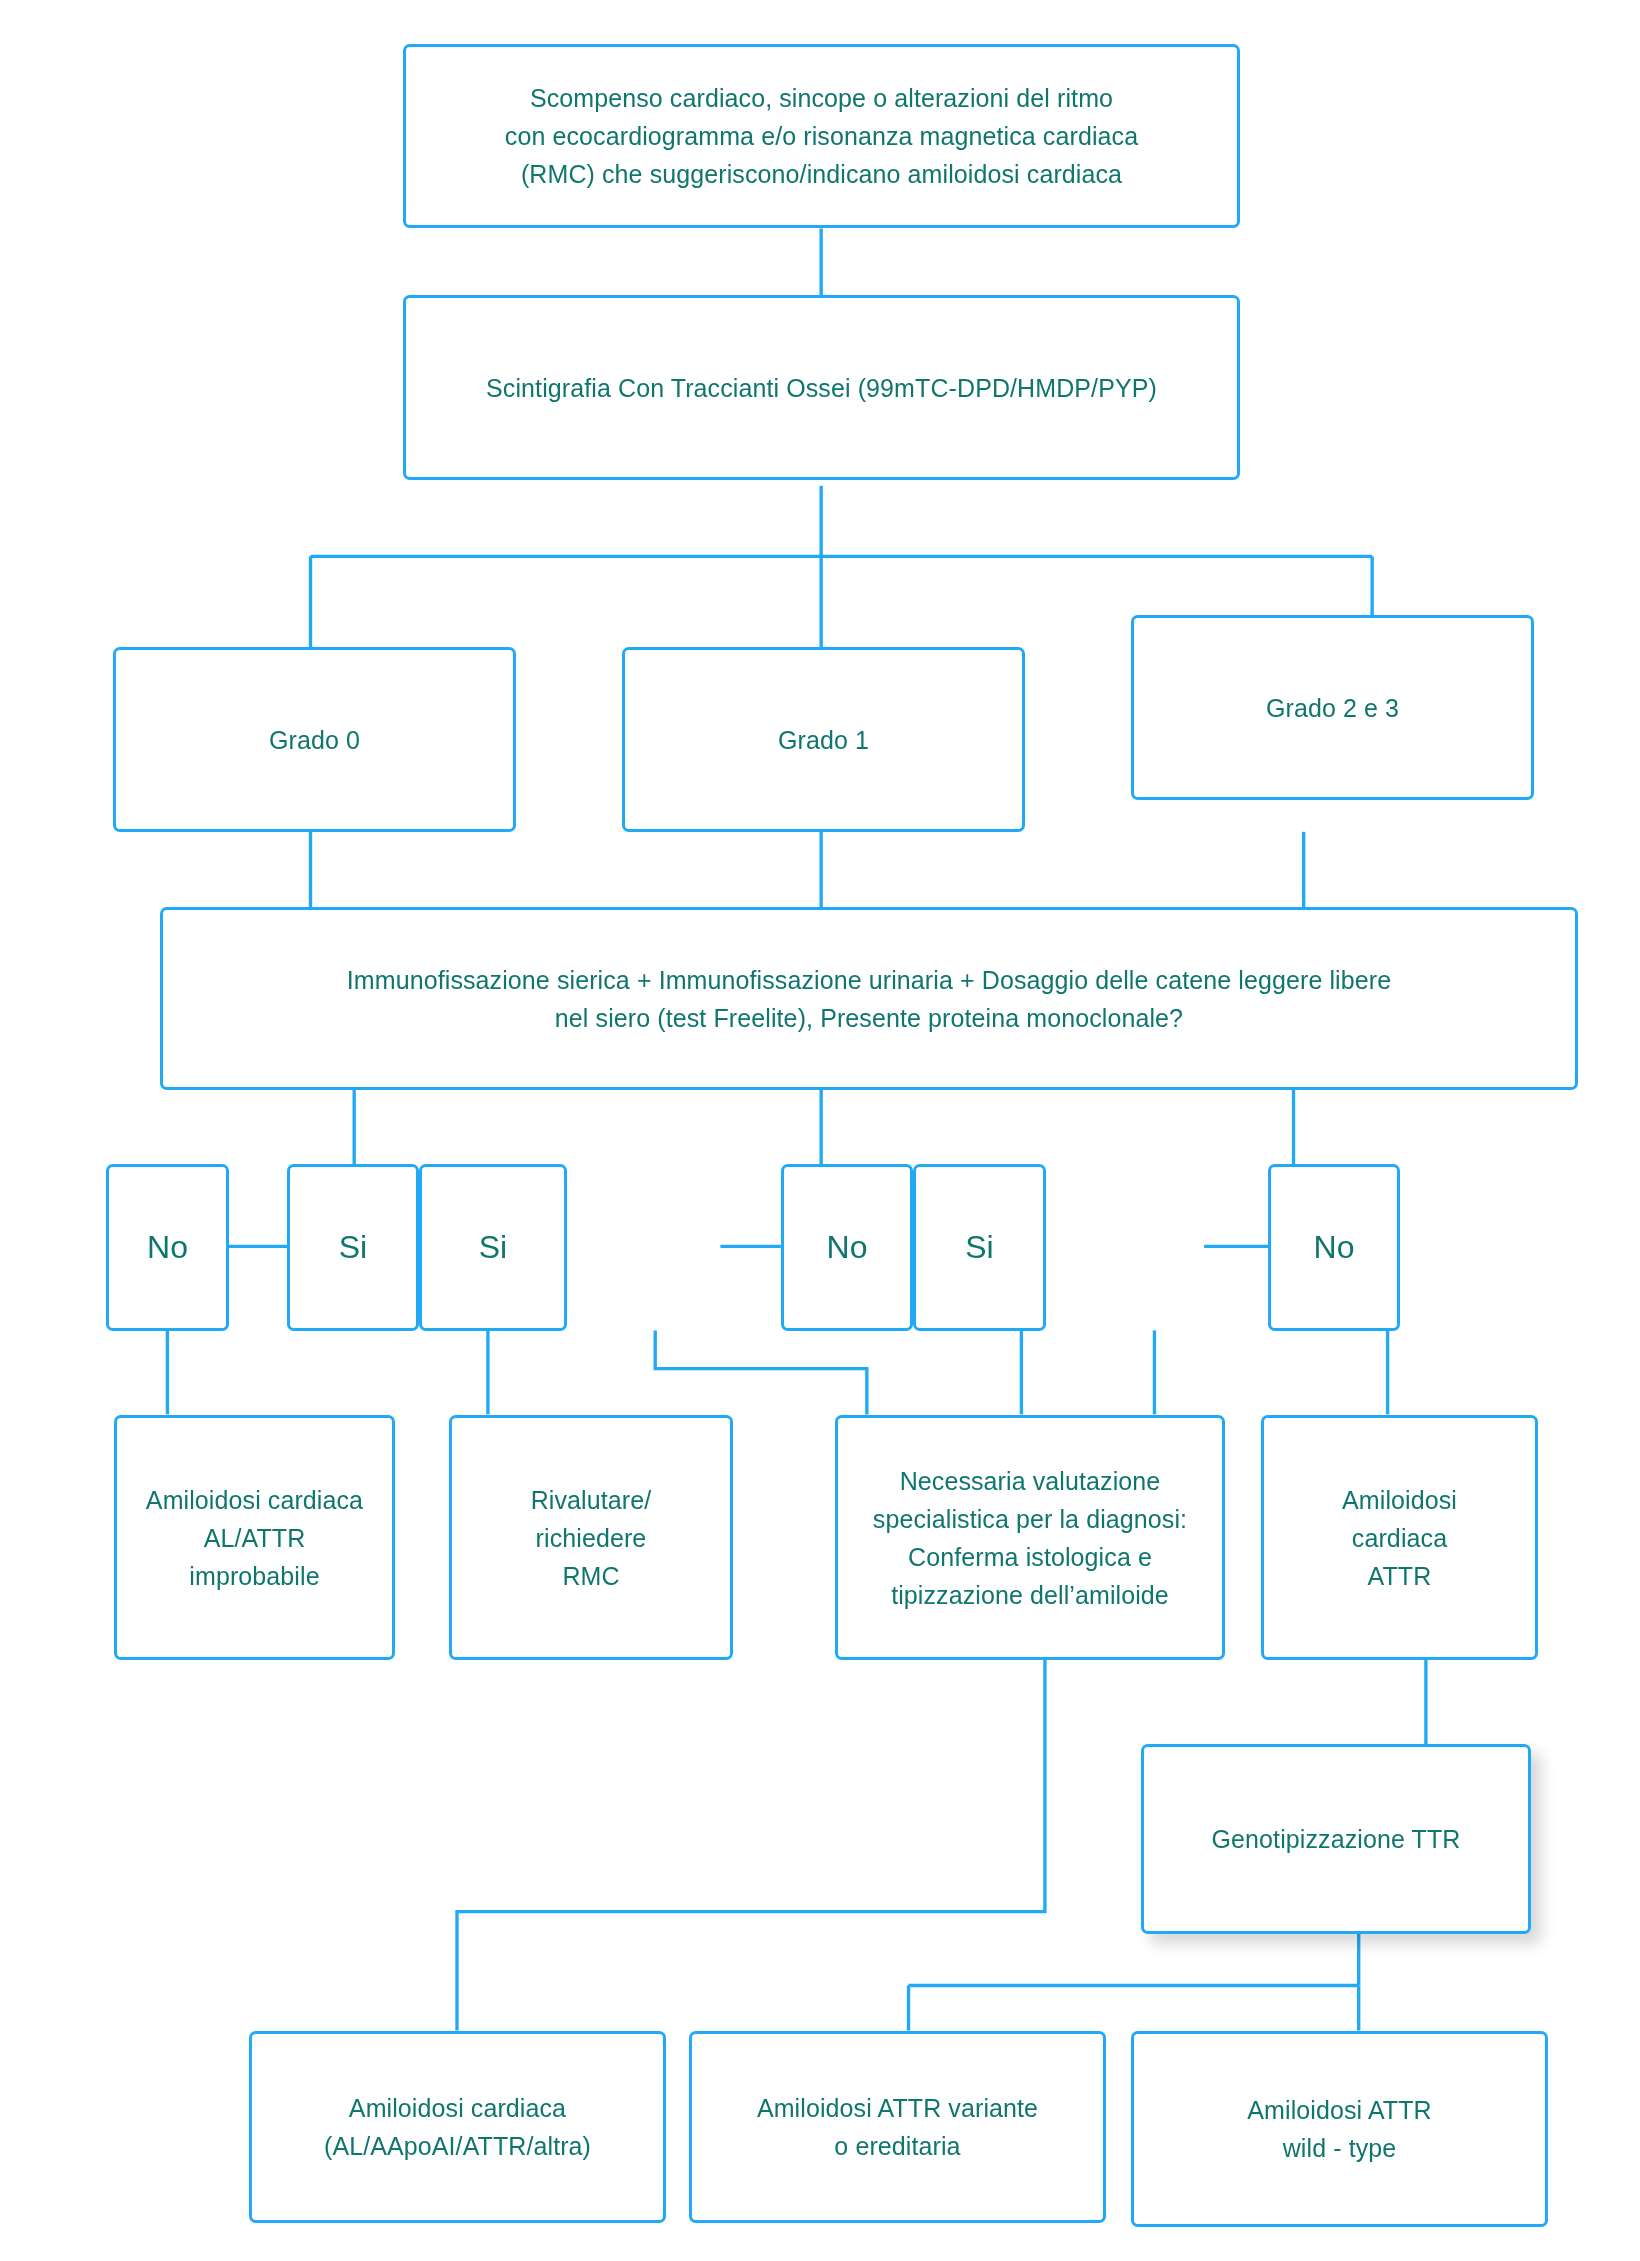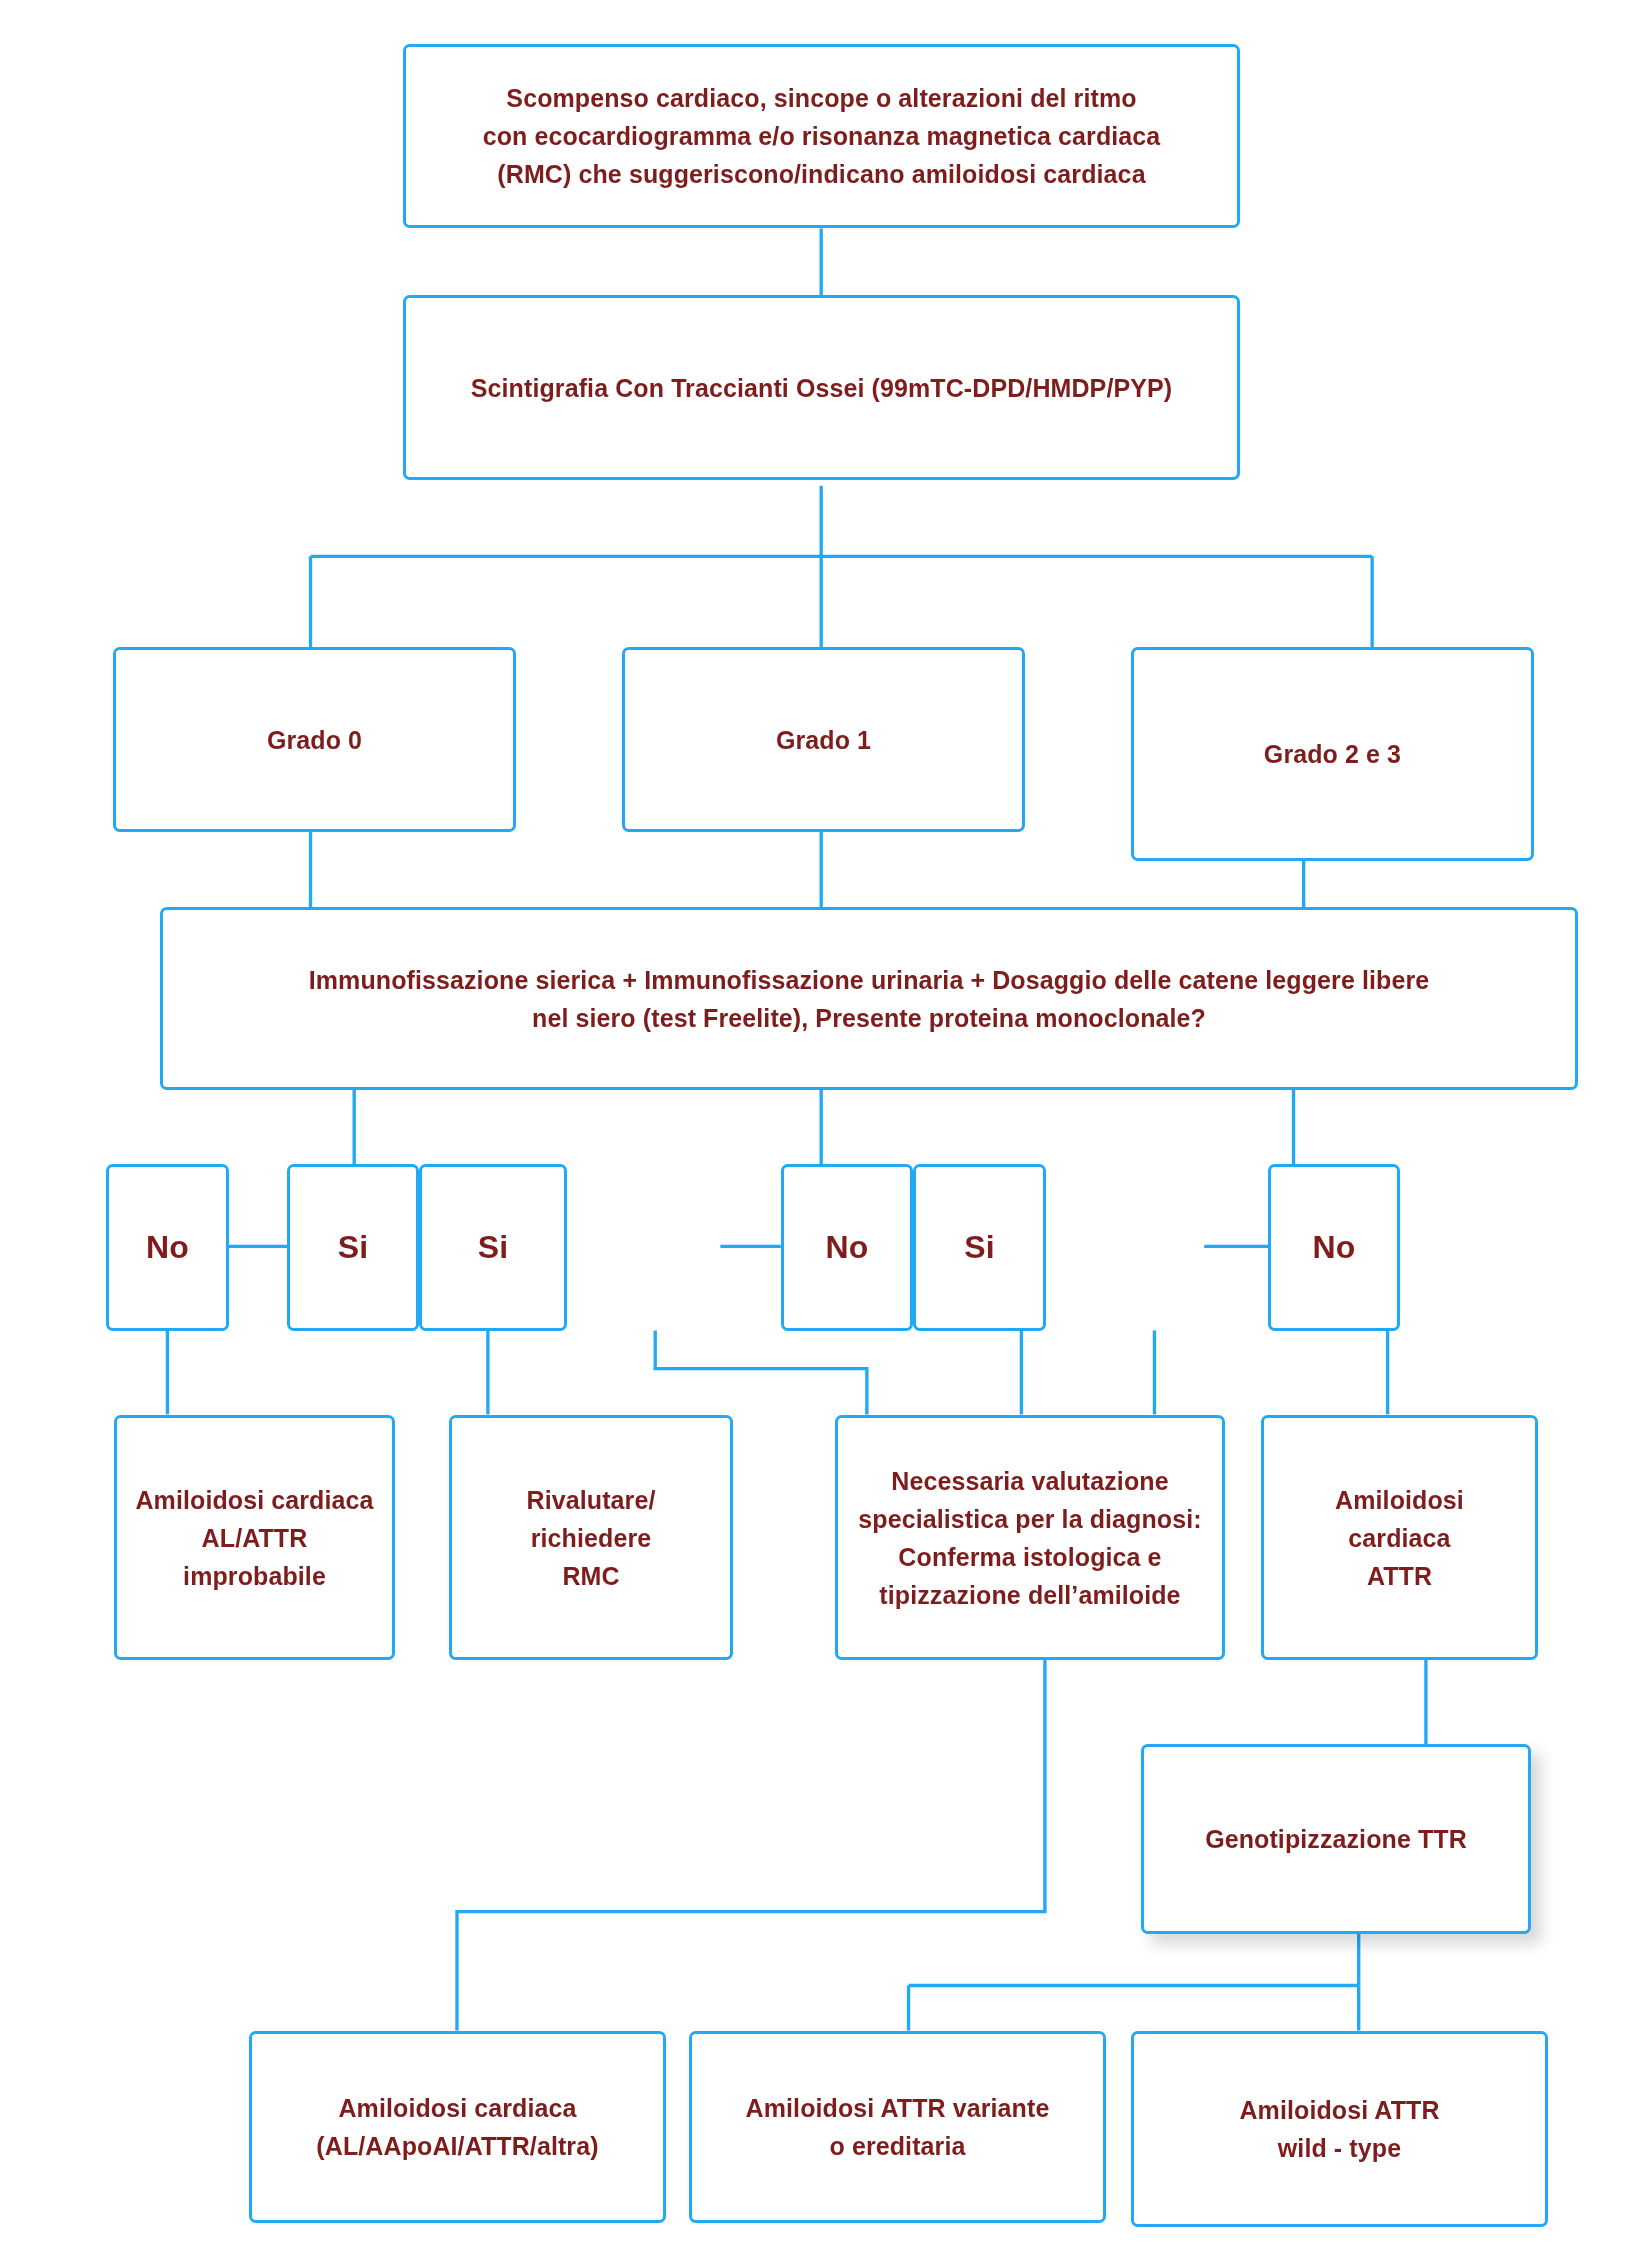--- a/index.html
+++ b/index.html
@@ -26,26 +26,25 @@
   .node {
     position: absolute;
     box-sizing: border-box;
     background: #ffffff;
     border: 3.4px solid #22a9f5;
     border-radius: 6.7px;
     display: flex;
     align-items: center;
     justify-content: center;
     text-align: center;
-    color: #7f1d1d;
+    color: #0f766e;
     font-size: 25px;
     line-height: 1.52;
     letter-spacing: 0.1px;
     z-index: 2;
-    font-weight: bold;
   }
   .node .txt {
     padding: 0 12px;
     white-space: pre-line;
   }
   .node.shadowed {
     box-shadow: 9.4px 9.4px 15px rgba(0,0,0,0.16);
   }
   .node.small {
     font-size: 32px;
@@ -107,21 +106,21 @@
   </div>
 
   <div class="node" style="left:113px; top:647px; width:403px; height:185px;">
     <span class="txt">Grado 0</span>
   </div>
 
   <div class="node" style="left:622px; top:647px; width:403px; height:185px;">
     <span class="txt">Grado 1</span>
   </div>
 
-  <div class="node" style="left:1131px; top:647px; width:403px; height:214px;align-items:center;">
+  <div class="node" style="left:1131px; top:615px; width:403px; height:185px;align-items:center;">
     <span class="txt">Grado 2 e 3</span>
   </div>
 
   <div class="node" style="left:116px; top:907px; width:1418px; height:183px;margin-left:44px;">
     <span class="txt">Immunofissazione sierica + Immunofissazione urinaria + Dosaggio delle catene leggere libere
 nel siero (test Freelite), Presente proteina monoclonale?</span>
   </div>
 
   <div class="node small" style="left:106px; top:1164px; width:123px; height:167px;">
     <span class="txt">No</span>

